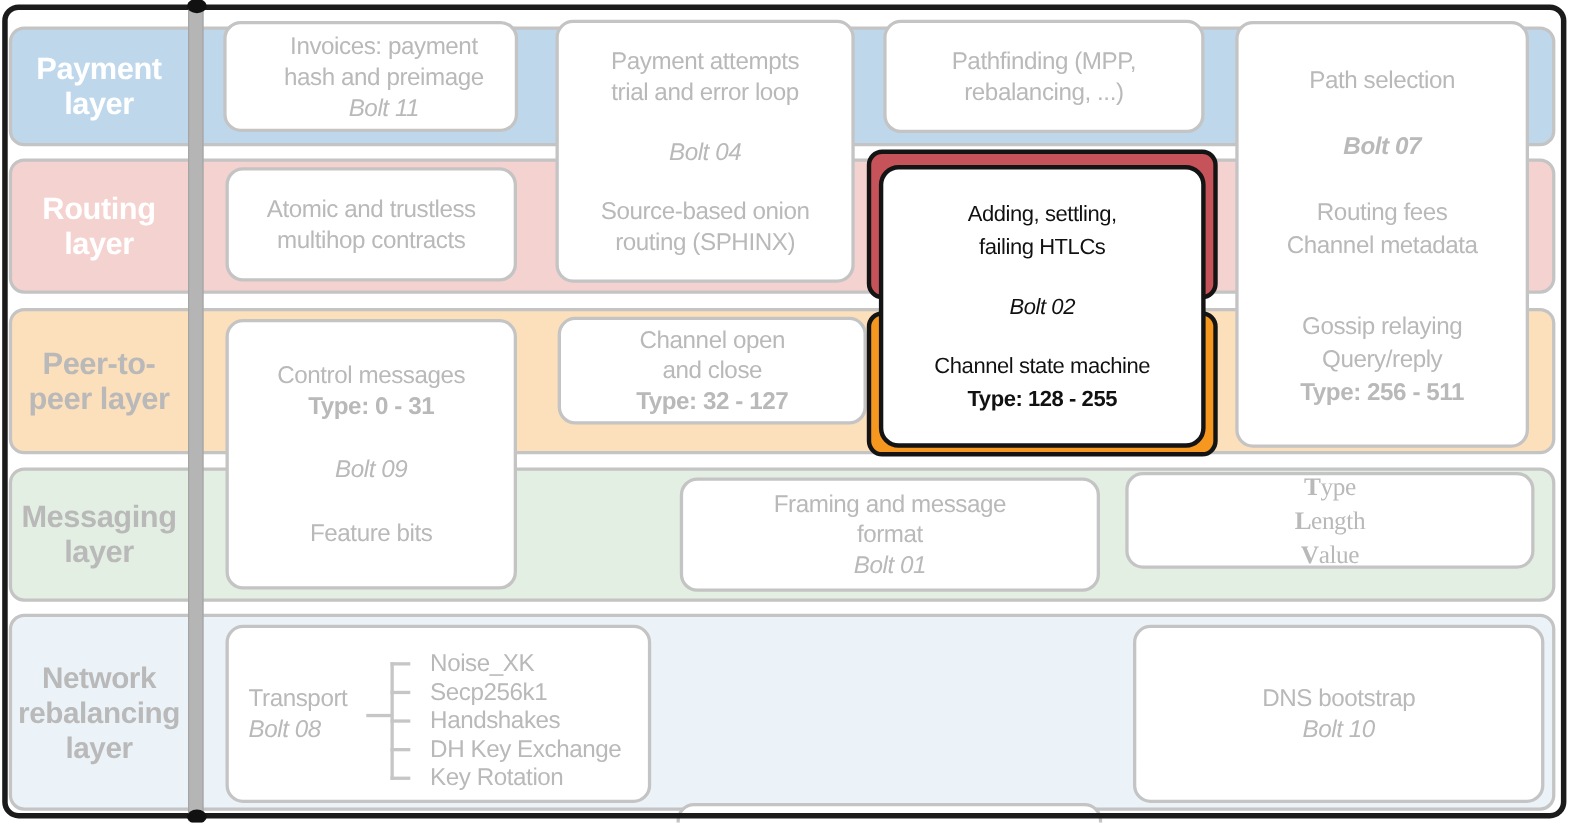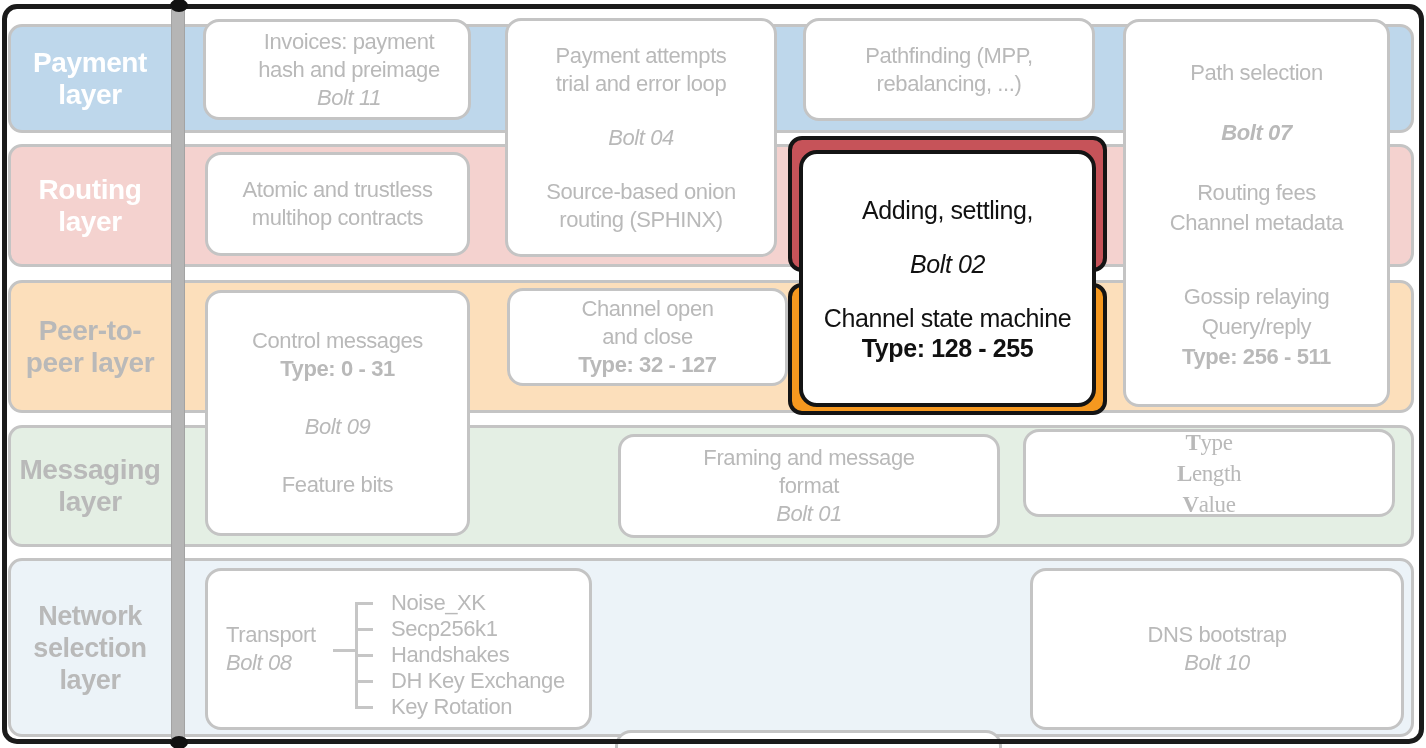--- a/index.html
+++ b/index.html
@@ -48,21 +48,21 @@
   .tlv .bl::first-letter{font-weight:700;}
   
   .hl-card{position:absolute;border:4px solid #141414;border-radius:14px;box-sizing:border-box;}
   .hl-red{left:788px;top:136px;width:319px;height:136px;z-index:5;}
   .hl-orange{left:788px;top:283px;width:319px;height:132px;z-index:5;}
   .hl-white{
     position:absolute;left:799px;top:150px;width:297px;height:257px;z-index:6;
     background:#ffffff;border:4px solid #141414;border-radius:18px;box-sizing:border-box;
     display:flex;flex-direction:column;justify-content:center;align-items:center;text-align:center;
   }
-  .hl-white .bl{font-size:25px;line-height:30px;}
+  .hl-white .bl{font-size:20px;line-height:30px;}
   
   .tree{display:block;position:relative;}
   .tree-label{position:absolute;text-align:left;}
   .tline{position:absolute;background:#c6c6c6;}
   .titems{position:absolute;display:flex;flex-direction:column;align-items:flex-start;}
   .titem{display:flex;align-items:center;gap:13px;}
   .stub{display:inline-block;height:3px;background:#c6c6c6;margin-right:5px;}
   .titem-text{font-size:22px;white-space:nowrap;}
   .t1 .titem{height:26px;}
 </style>
@@ -88,21 +88,21 @@
   <div class="row-label" style="top: 280px; height: 133px; color: rgb(185, 185, 185);">
     <div>Peer-to-</div>
     <div>peer layer</div>
   </div>
   <div class="row-label" style="top: 425px; height: 122px; color: rgb(185, 185, 185);">
     <div>Messaging</div>
     <div>layer</div>
   </div>
   <div class="row-label" style="top: 558px; height: 179px; font-size: 27px; color: rgb(185, 185, 185);">
     <div>Network</div>
-    <div>selection</div>
+    <div>rebalancing</div>
     <div>layer</div>
   </div>
 
   <div class="wbox" style="left:203px;top:19px;width:268px;height:101px;padding-left:24px;">
     <div class="bl">Invoices: payment</div>
     <div class="bl">hash and preimage</div>
     <div class="bl italic">Bolt 11</div>
   </div>
 
   <div class="wbox" style="left:505px;top:18px;width:272px;height:239px;">
@@ -198,20 +198,21 @@
 
   <div class="wbox" style="left:1030px;top:568px;width:374px;height:162px;">
     <div class="bl">DNS bootstrap</div>
     <div class="bl italic">Bolt 10</div>
   </div>
 
   <div class="hl-card hl-red" style="background-color: rgb(198, 83, 89);"></div>
   <div class="hl-card hl-orange" style="background-color: rgb(246, 152, 31);"></div>
   <div class="hl-white" style="color: rgb(17, 17, 17);">
     <div class="bl">Adding, settling,</div>
+    <div class="bl">failing HTLCs</div>
     <div class="bl italic" style="margin:24px 0;">Bolt 02</div>
     <div class="bl">Channel state machine</div>
     <div class="bl bold">Type: 128 - 255</div>
   </div>
 
   <div class="vbar" style="background-color: rgb(181, 181, 181);"></div>
   <div class="frame"></div>
 
 </div>
 

